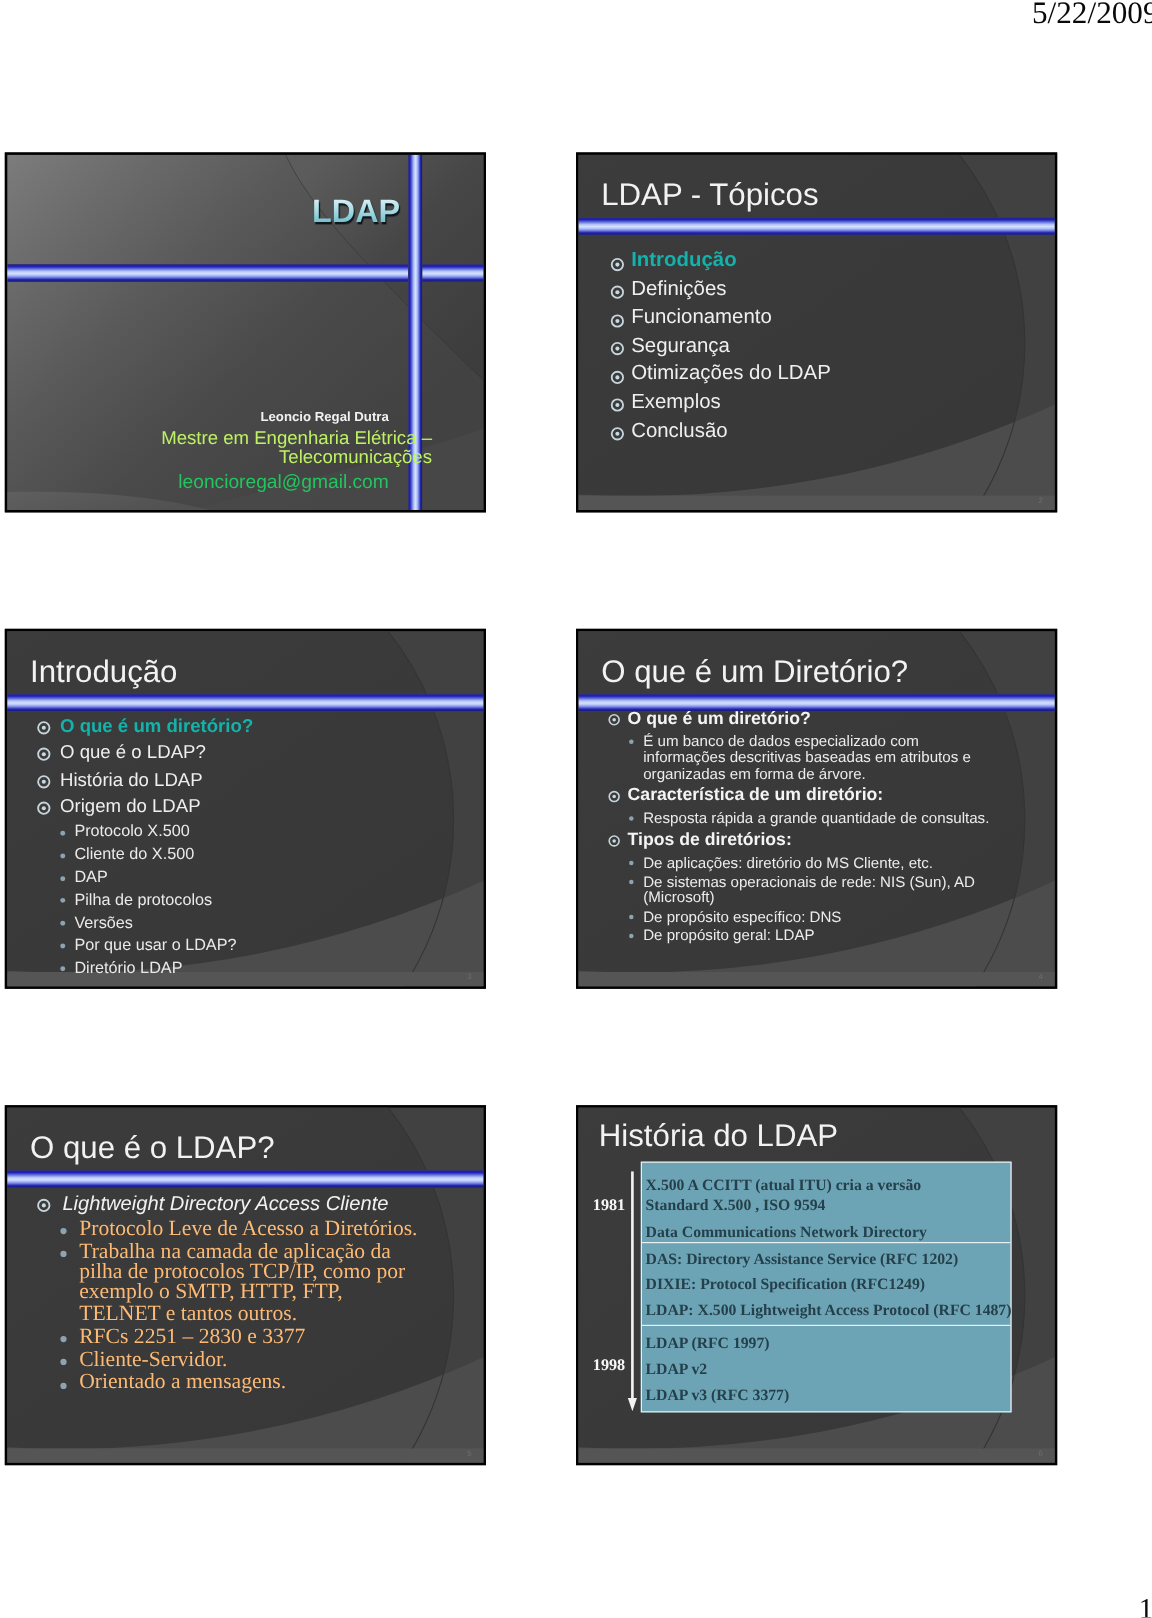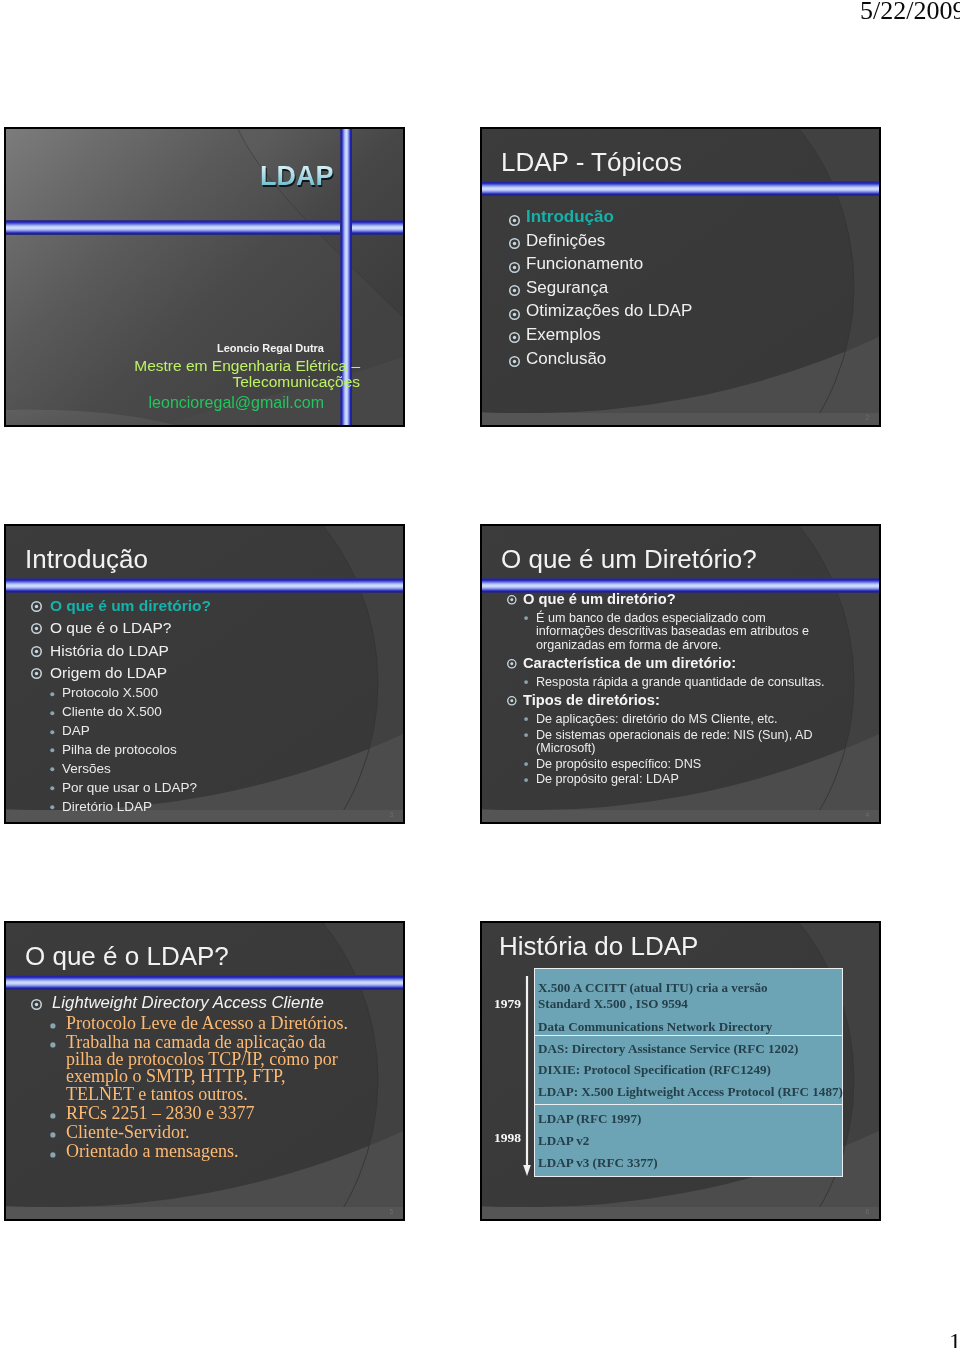--- a/index.html
+++ b/index.html
@@ -338,21 +338,21 @@
             <stop offset="1" stop-color="#373737"></stop>
 </linearGradient>
 </defs>
 <rect x="0" y="0" width="397" height="296" fill="#414141"></rect>
 <circle cx="119" cy="157" r="253" fill="url(#gB6)"></circle>
 <path d="M0,283 A837,837 0 0,0 397,208 L397,296 L0,296 Z" fill="#4c4c4c"></path>
 <circle cx="119" cy="157" r="253" fill="none" stroke="#343434" stroke-width="0.9"></circle>
 <rect x="0" y="284" width="397" height="12" fill="#555555"></rect>
 </svg>
       <div class="title" style="left:17px;top:8px;font-size:26px">História do LDAP</div>
-      <div class="tl-year tl-y1">1979</div>
+      <div class="tl-year tl-y1">1981</div>
       <div class="tl-year tl-y2">1998</div>
       <svg class="tl-arrow" viewBox="0 0 10 200" width="10" height="200">
         <path d="M5,0 L5,191" stroke="#f2f2f2" stroke-width="2.2" fill="none"></path>
         <path d="M5,200 L1.2,189 L8.8,189 Z" fill="#f2f2f2"></path>
       </svg>
       <div class="tl-box">
         <div class="tl-grp g0">
           <div class="tl-line">X.500 A CCITT (atual ITU) cria a versão</div>
           <div class="tl-line">Standard  X.500 , ISO 9594</div>
         </div>

